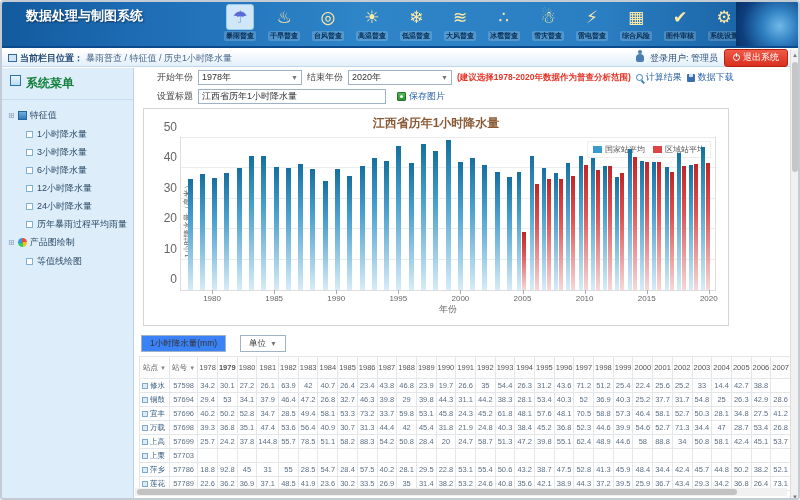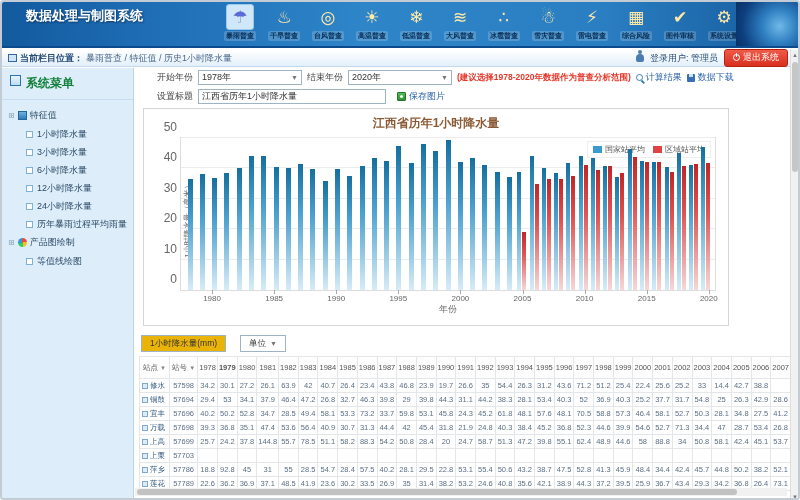--- a/index.html
+++ b/index.html
@@ -78,21 +78,21 @@
   .xtick { position:absolute; bottom:-13px; font-size:8px; color:#666; transform:translateX(-50%); }
   .xtickmark { position:absolute; bottom:-4px; width:1px; height:4px; background:#aaa; }
   .ylabel { position:absolute; left:-32px; top:50%; transform:rotate(-90deg) translateX(0); transform-origin:center; font-size:8px; color:#666; white-space:nowrap; }
   .xlabel { position:absolute; bottom:-26px; left:50%; transform:translateX(-50%); font-size:9px; color:#666; }
   .legend { position:absolute; right:4px; top:3px; display:flex; gap:8px; background:#fff; border:1px solid #eee; padding:2px 5px; font-size:8px; color:#555; align-items:center; }
   .sw { width:9px; height:7px; display:inline-block; margin-right:3px; vertical-align:middle; }
 
   
   .table-area { position:absolute; left:4px; top:264px; width:652px; height:162px; overflow:hidden; }
   .table-filters { display:flex; gap:14px; padding:3px 2px 4px; }
-  .measure-box { border:1px solid #9fb3c4; background:#eab308; font-size:8.5px; color:#333; padding:1.5px 8px; }
+  .measure-box { border:1px solid #9fb3c4; background:#3b82f6; font-size:8.5px; color:#333; padding:1.5px 8px; }
   .unit-box { border:1px solid #9fb3c4; background:#fff; font-size:8.5px; color:#333; padding:1.5px 8px; display:flex; gap:4px; align-items:center; cursor:pointer; }
   .unit-box .car { font-size:7px; color:#777; }
   table { border-collapse:collapse; table-layout:fixed; font-size:7.5px; color:#5b6f85; }
   th,td { border:1px solid #e4e7ea; height:14px; text-align:center; overflow:hidden; white-space:nowrap; padding:0 1px; }
   th { color:#555; font-weight:normal; background:#fdfdfd; height:22px; cursor:pointer; }
   td.station { text-align:left; padding-left:2px; color:#33597f; }
   .st-icon { display:inline-block; width:6px; height:6px; border:1px solid #7fa8cc; background:#dcecf8; margin-right:2px; vertical-align:middle; }
   .sort-car { font-size:6px; color:#888; }
 
   

